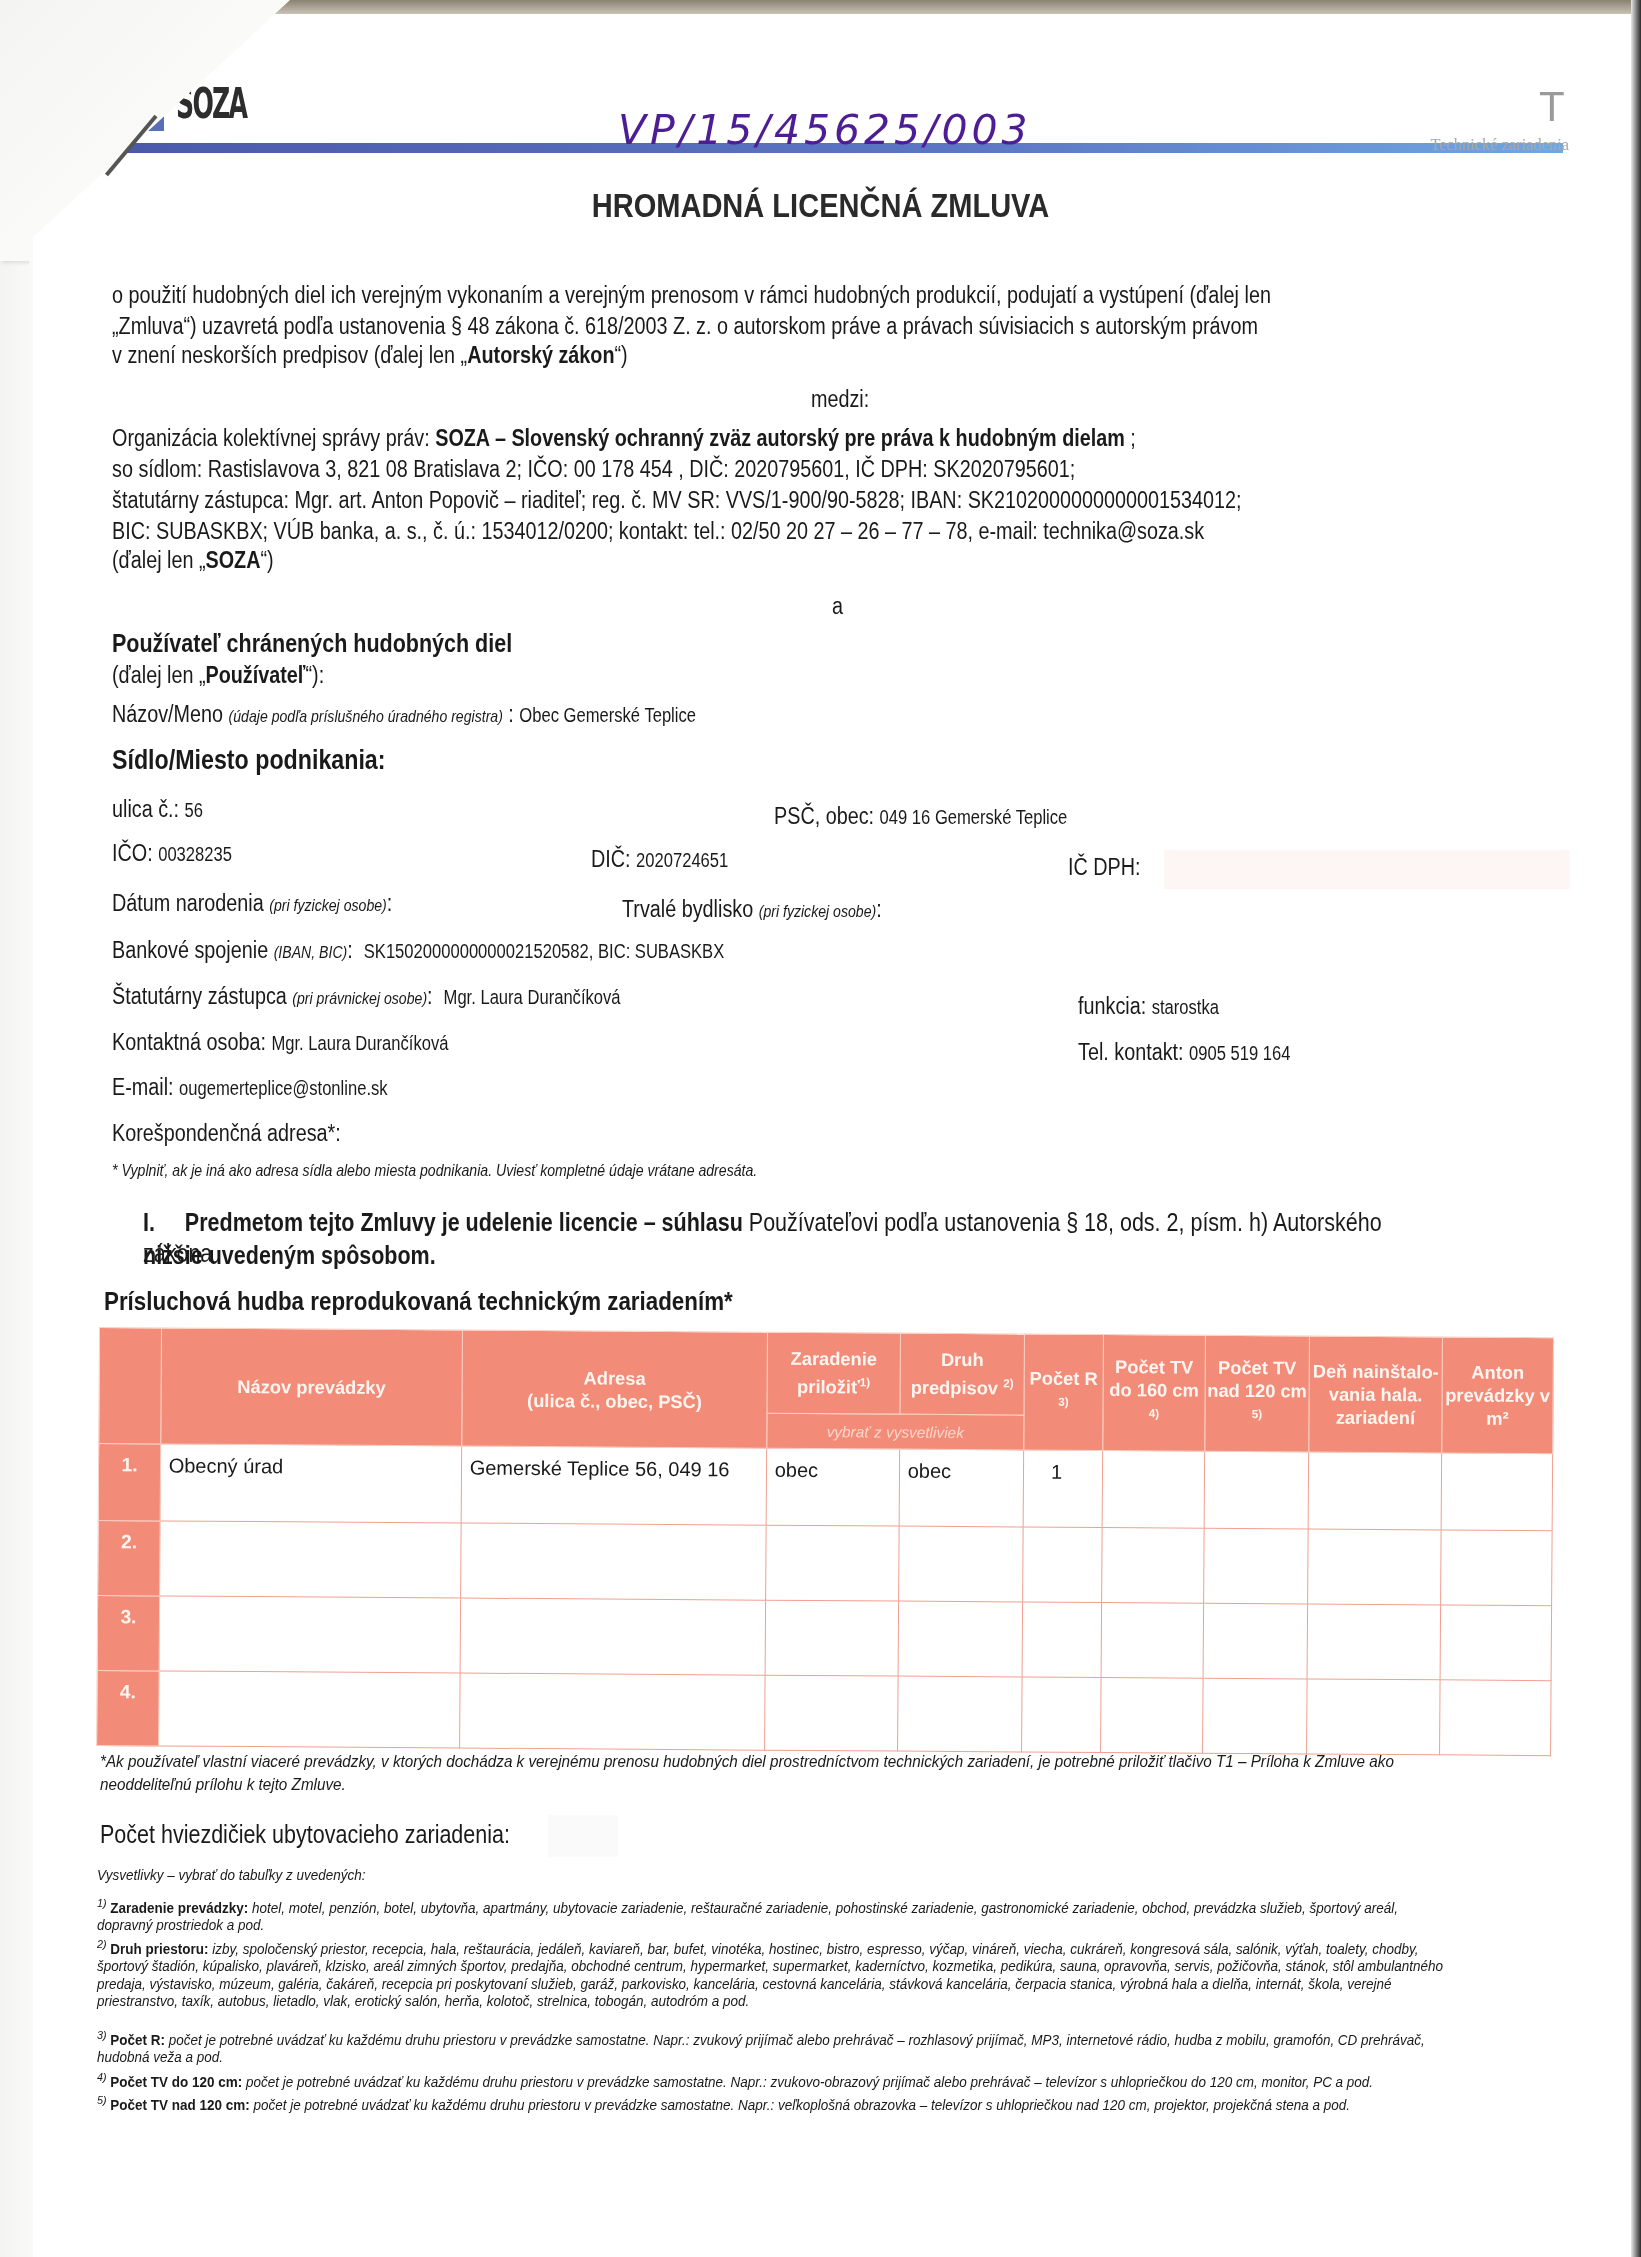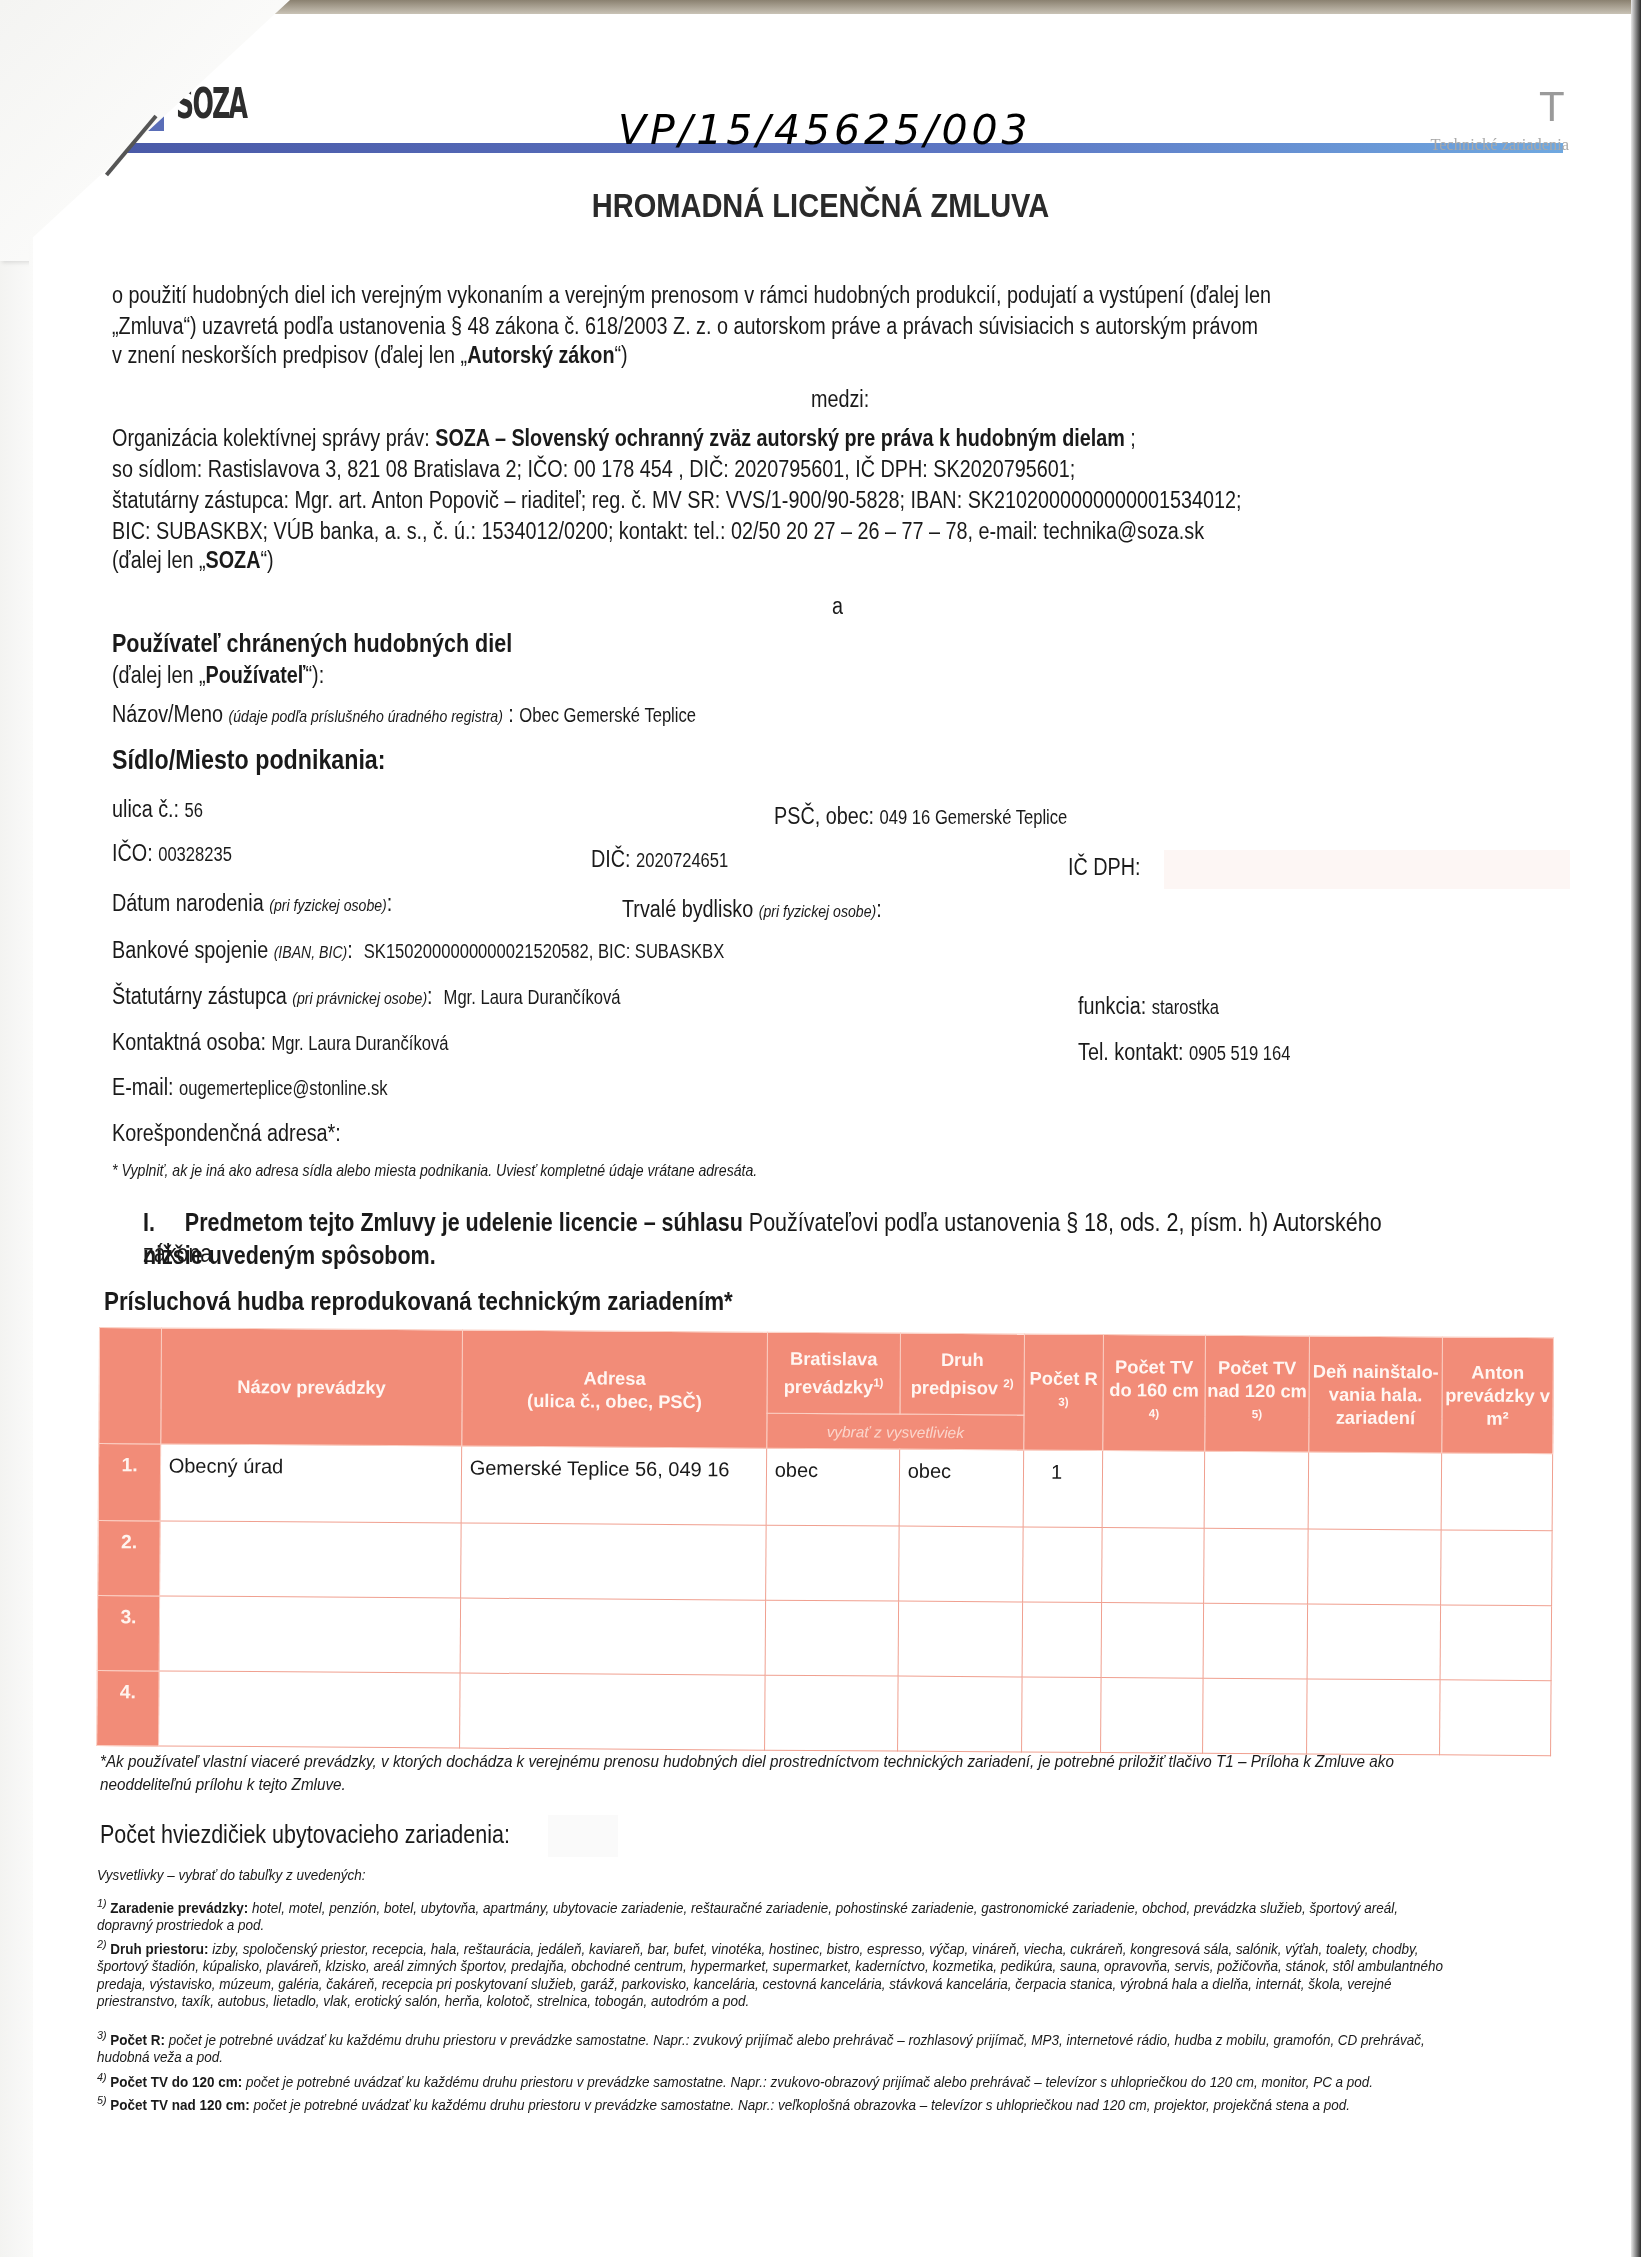--- a/index.html
+++ b/index.html
@@ -38,21 +38,21 @@
   .header-bar {
     position: absolute; left: 124px; top: 143px; width: 1439px; height: 9.7px;
     background: linear-gradient(90deg, #4a5aa8 0%, #5d77c4 60%, #6fa8e0 100%);
   }
   .staple {
     position: absolute; left: 154px; top: 116px; width: 3.9px; height: 77px; background: #555;
     transform: rotate(40deg); transform-origin: top;
   }
   .handwritten {
     position: absolute; left: 618px; top: 106px; font-family: "DejaVu Sans", sans-serif;
-    font-size: 41px; color: #000000; font-style: italic; font-weight: 300; letter-spacing: 3.9px;
+    font-size: 41px; color: #4c1d95; font-style: italic; font-weight: 300; letter-spacing: 3.9px;
   }
   .section-letter {
     position: absolute; left: 1539px; top: 83px; font-size: 42px; color: #9a9a9a; font-weight: 300;
   }
   .section-label {
     position: absolute; right: 72px; top: 135px; font-size: 16.4px; color: #a8a8a8; font-family: Liberation Serif, serif;
   }
   .doc-title {
     position: absolute; left: 0; width: 1641px; top: 187px; text-align: center;
     font-size: 33px; font-weight: bold; color: #2a2a2a; transform: scaleX(0.88);
@@ -160,21 +160,21 @@
       <col style="width:111px">
   </colgroup>
   <tbody>
       <tr style="height:81px">
     <th rowspan="2"></th>
     <th rowspan="2">Názov prevádzky</th>
     <th rowspan="2">
           <div>Adresa</div>
           <div>(ulica č., obec, PSČ)</div>
         </th>
-    <th><span>Bratislava prevádzky</span><sup>1)</sup></th>
+    <th><span>Zaradenie priložiť</span><sup>1)</sup></th>
     <th><span>Druh predpisov</span> <sup>2)</sup></th>
     <th rowspan="2"><span>Počet R</span> <sup>3)</sup></th>
     <th rowspan="2"><span>Počet TV do 160 cm</span> <sup>4)</sup></th>
     <th rowspan="2"><span>Počet TV nad 120 cm</span> <sup>5)</sup></th>
     <th rowspan="2">Deň nainštalo-vania hala. zariadení</th>
     <th rowspan="2">Anton prevádzky v m²</th>
   </tr>
   <tr style="height:35px">
     <th colspan="2" class="sub">vybrať z vysvetliviek</th>
   </tr>

